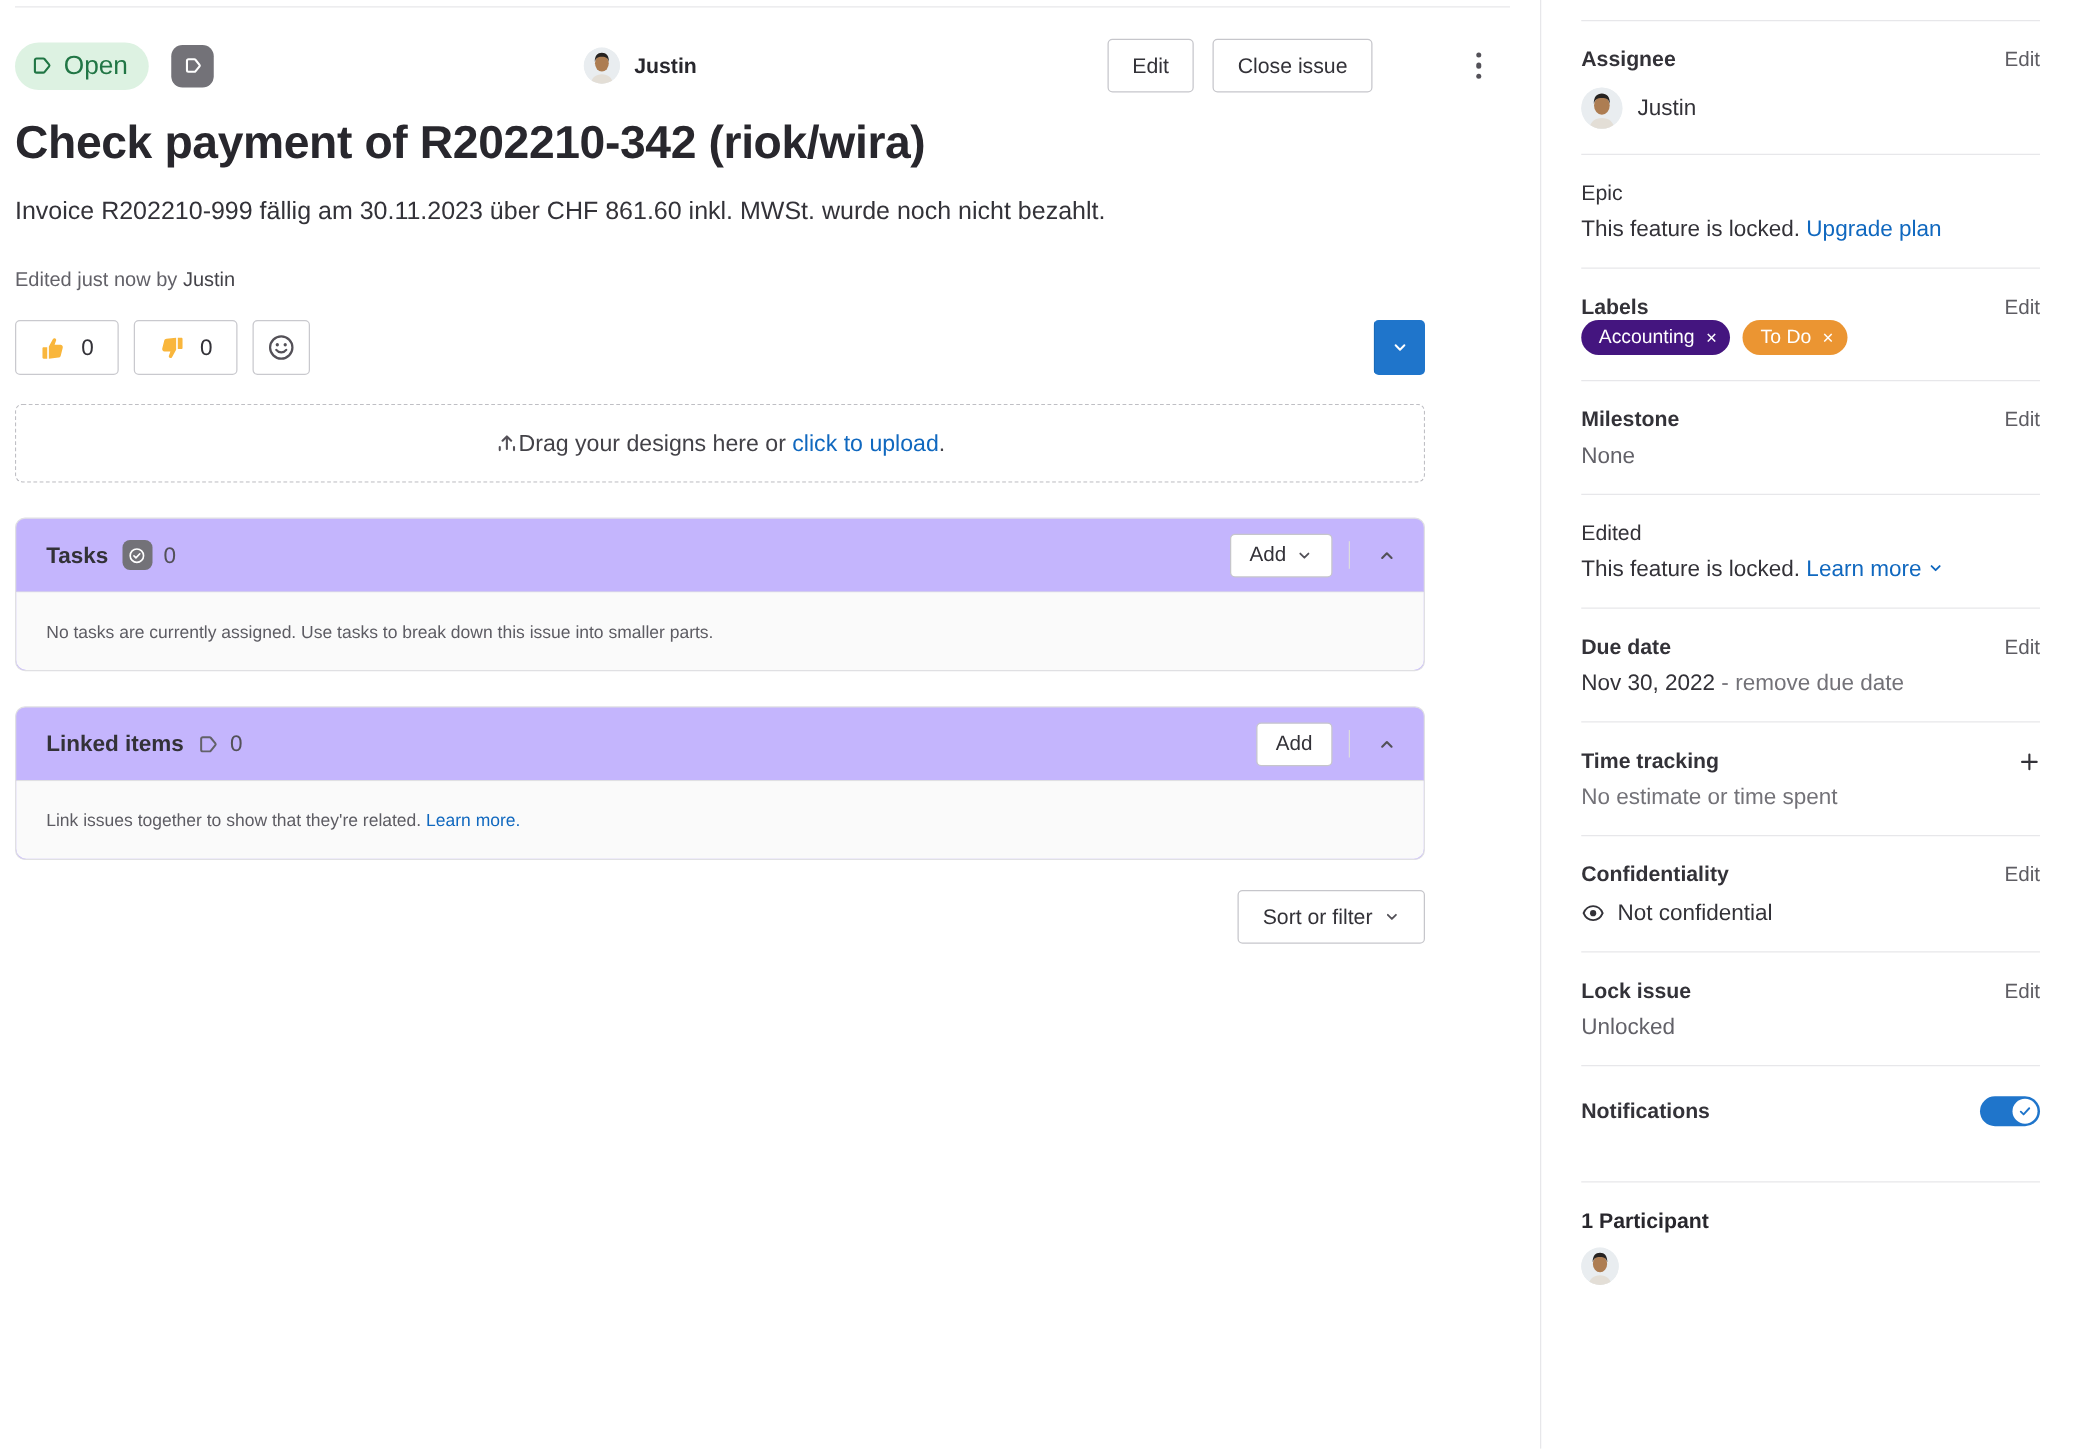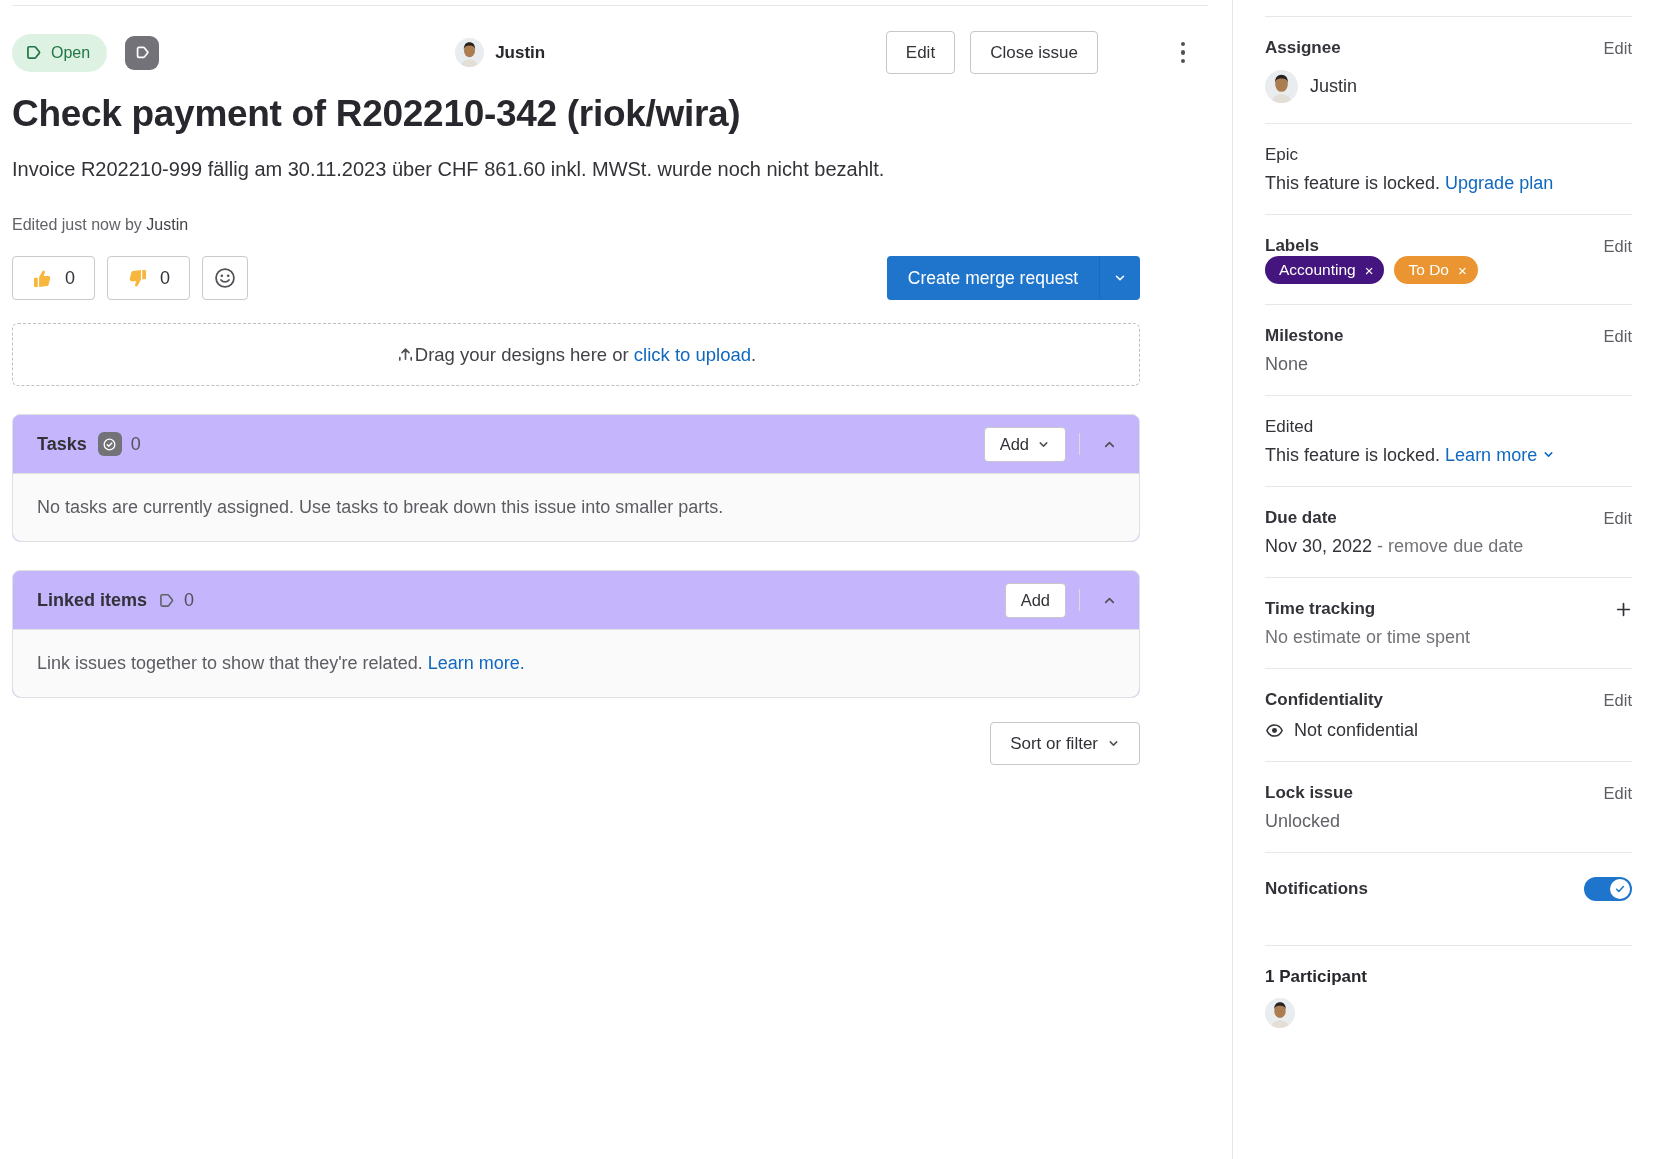--- a/index.html
+++ b/index.html
@@ -7,21 +7,21 @@
     font-family:"Liberation Sans", sans-serif; color:#333238; }
   .app { display:flex; width:1660px; height:1159px; }
 
   
   .main { width:1232px; flex:none; padding:5px 0 0 12px; }
   .top-rule { width:1196px; border-top:1px solid #e7e7ea; }
 
   .header-row { display:flex; align-items:center; margin-top:25px; width:1184px; }
   .badge-open { display:inline-flex; align-items:center; gap:9px; height:38px;
     padding:0 17px 0 13px; border-radius:19px; background:#ddf2e2; color:#217645;
-    font-size:16px; }
+    font-size:21px; }
   .badge-type { width:34px; height:34px; margin-left:18px; border-radius:9px;
     background:#737278; display:flex; align-items:center; justify-content:center; }
   .author { display:flex; align-items:center; gap:11px; margin-left:296px;
     font-size:17px; font-weight:700; color:#28272d; }
   .avatar { border-radius:50%; overflow:hidden; background:#e9edf0; flex:none; display:block; }
   .hdr-buttons { margin-left:auto; display:flex; align-items:center; gap:15px; }
   .btn { display:inline-flex; align-items:center; justify-content:center; gap:9px;
     height:43px; padding:0 19px; background:#fff; border:1px solid #c6c6cb;
     border-radius:4px; font-size:17px; color:#333238; cursor:pointer; font-family:inherit; }
   .kebab { width:26px; height:32px; margin-left:72px; border:none; background:transparent;
@@ -63,21 +63,21 @@
   .link-glyph { margin-left:11px; display:flex; color:#626168; }
   .card-count { margin-left:9px; font-size:18px; color:#535158; }
   .card-head .spacer { flex:1; }
   .add-btn { height:35px; padding:0 15px; border:1px solid #c6c6cb; border-radius:4px;
     background:#fff; font-size:16.5px; color:#333238; display:inline-flex;
     align-items:center; gap:8px; cursor:pointer; font-family:inherit; }
   .vdiv { width:1px; height:22px; background:#dcdcde; margin:0 13px; }
   .collapse-btn { width:32px; height:32px; border:none; background:transparent;
     color:#535158; display:flex; align-items:center; justify-content:center; cursor:pointer; }
   .card-body { border-top:1px solid #e0e0e3; background:#fafafa; padding:23px 24px;
-    font-size:18px; color:#5d5c63; border-radius:0 0 8px 8px; }
+    font-size:14px; color:#5d5c63; border-radius:0 0 8px 8px; }
   .card-body a { color:#1068bf; text-decoration:none; }
 
   .sort-row { margin-top:24px; width:1128px; display:flex; justify-content:flex-end; }
 
   
   .sidebar { flex:1; border-left:1px solid #e7e7ea; padding:16px 28px 0 32px; }
   .block { padding:21px 0 20px; border-bottom:1px solid #e7e7ea; }
   .block.first { border-top:1px solid #e7e7ea; }
   .block.last { border-bottom:none; }
   .row { display:flex; align-items:center; justify-content:space-between; }
@@ -177,21 +177,20 @@
       <button class="award-btn sq">
         <svg width="22" height="22" viewBox="0 0 16 16">
             <circle cx="8" cy="8" r="6.5" fill="none" stroke="#545158" stroke-width="1.3"></circle>
             <circle cx="5.7" cy="6.4" r=".95" fill="#545158"></circle>
             <circle cx="10.3" cy="6.4" r=".95" fill="#545158"></circle>
             <path d="M5.1 9.4a3.6 3.6 0 0 0 5.8 0" fill="none" stroke="#545158" stroke-width="1.3" stroke-linecap="round"></path>
           </svg>
       </button>
 
       <span class="mr-split">
-        <button class="mr-main">Create merge request</button>
         <button class="mr-caret">
           <svg width="14" height="14" viewBox="0 0 16 16">
               <path d="M4 6l4 4 4-4" fill="none" stroke="#fff" stroke-width="1.8" stroke-linecap="round" stroke-linejoin="round"></path>
             </svg>
         </button>
       </span>
     </div>
 
     <div class="dropzone">
       <svg width="19" height="19" viewBox="0 0 16 16">

